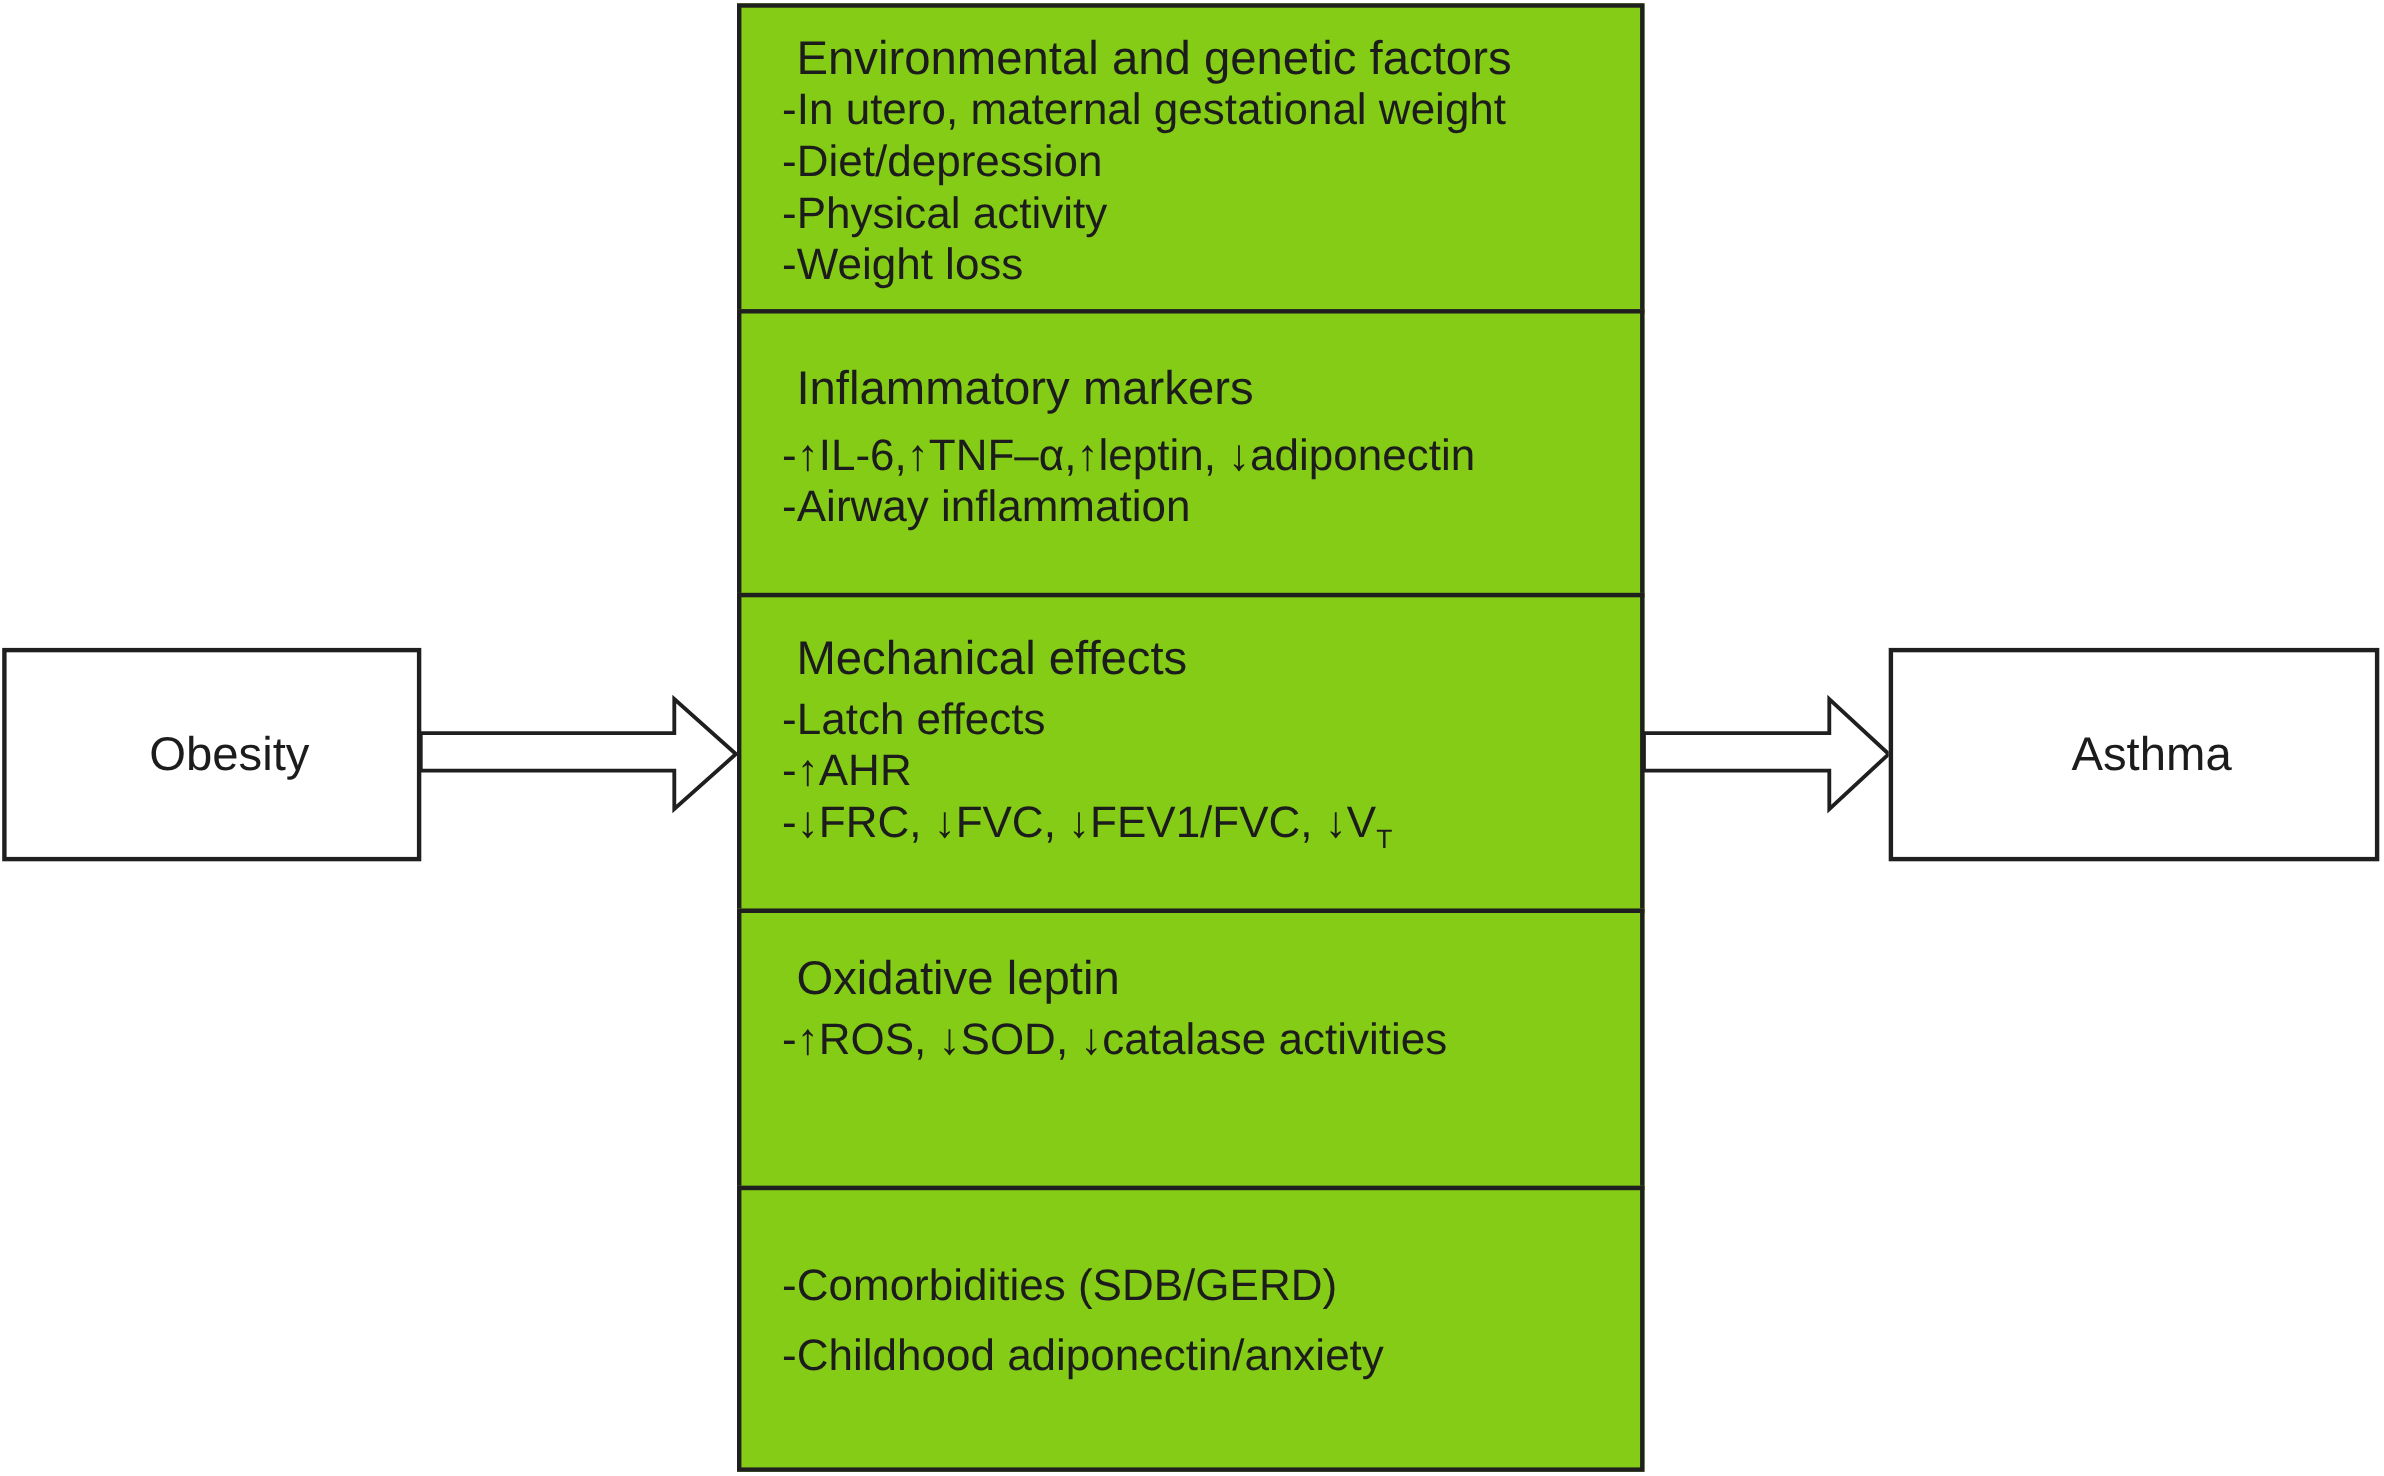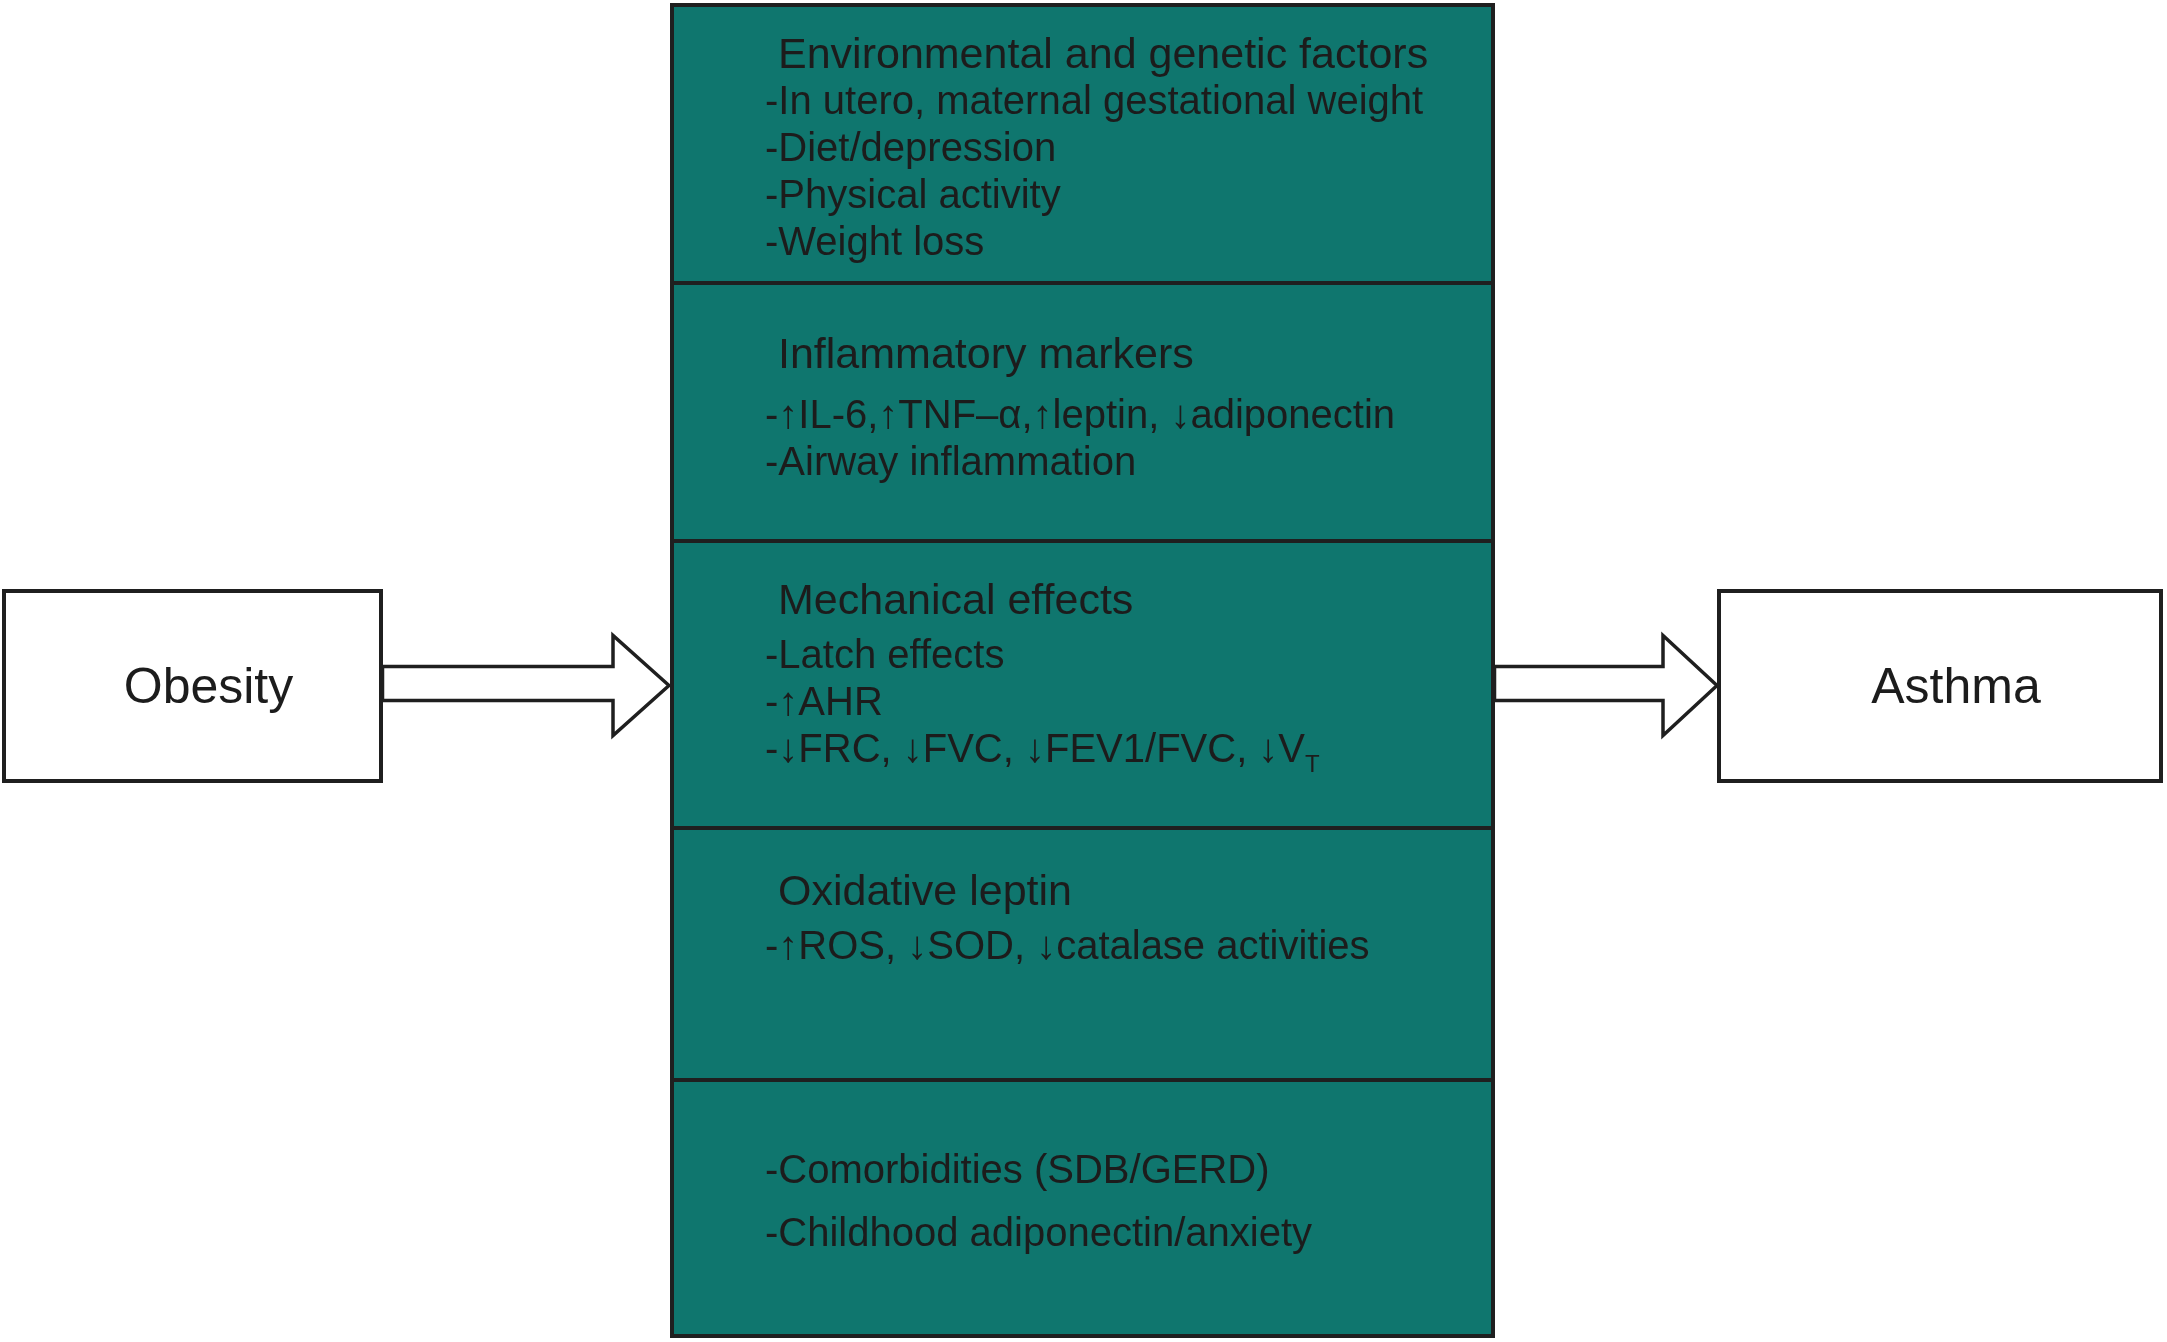--- a/index.html
+++ b/index.html
@@ -20,39 +20,39 @@
 
   
   .node-box {
     position: absolute;
     box-sizing: border-box;
     border: 4px solid #1f1f1f;
     background: #ffffff;
     display: flex;
     align-items: center;
     justify-content: center;
-    font-size: 50px;
+    font-size: 43px;
     line-height: 1;
     padding-left: 32px;
   }
   .node-obesity { left: 2px;    top: 589px; width: 381px; height: 194px; }
   .node-asthma  { left: 1717px; top: 589px; width: 446px; height: 194px; text-align: right; }
 
   
   .factors-column {
     position: absolute;
     left: 670px;
     top: 3px;
     width: 825px;
   }
   .factor-box {
     box-sizing: border-box;
     border: 4px solid #1f1f1f;
-    background: #0f766e;
-    padding-left: 91px;
+    background: #84cc16;
+    padding-left: 37px;
     padding-right: 24px;
   }
   .factor-box + .factor-box { margin-top: -4px; }
 
   .box-1 { height: 282px; padding-top: 24px; }
   .box-2 { height: 262px; padding-top: 46px; }
   .box-3 { height: 291px; padding-top: 34px; }
   .box-4 { height: 256px; padding-top: 38px; }
   .box-5 { height: 260px; padding-top: 64px; }
 

